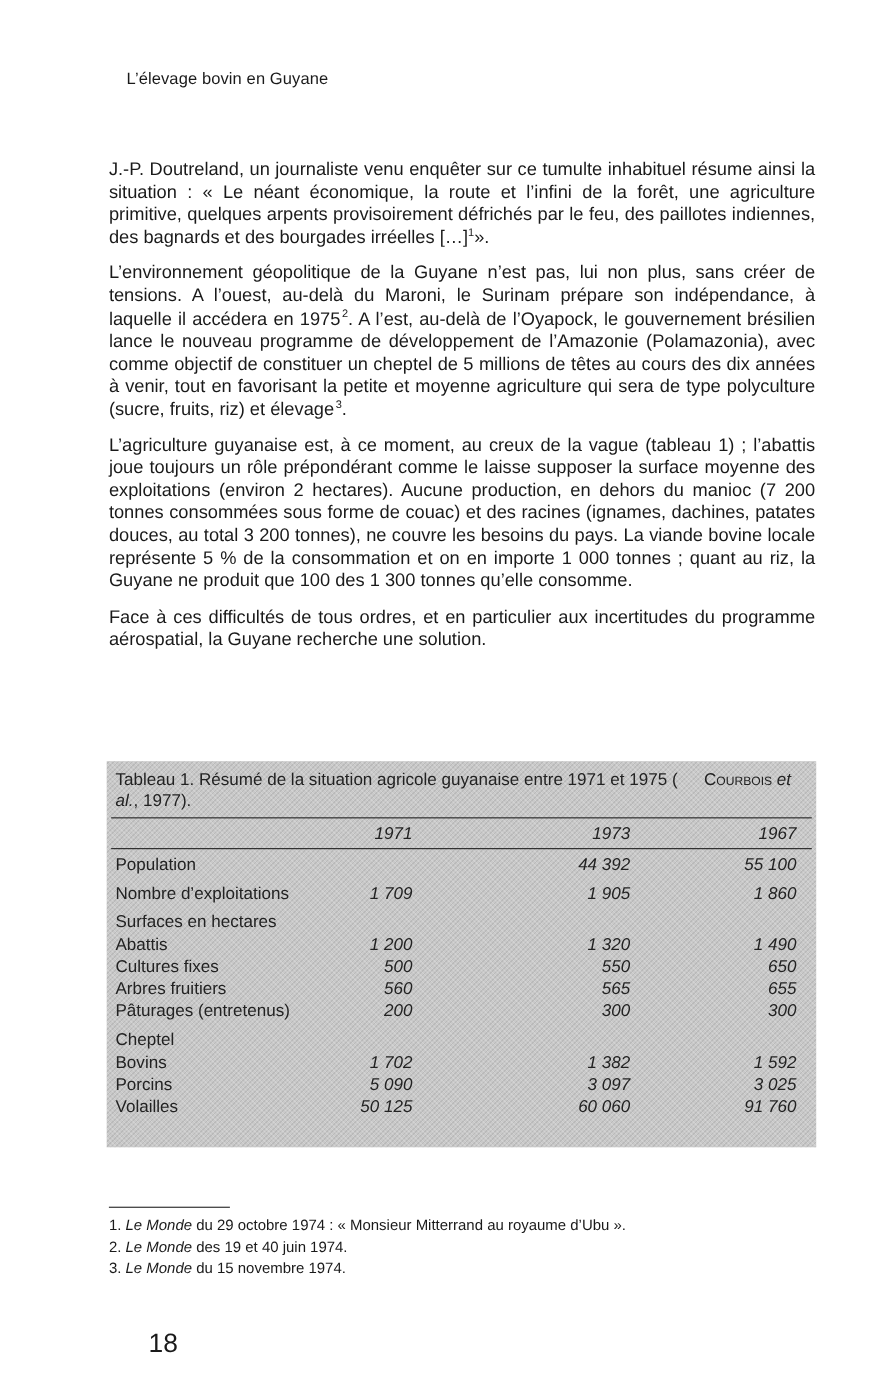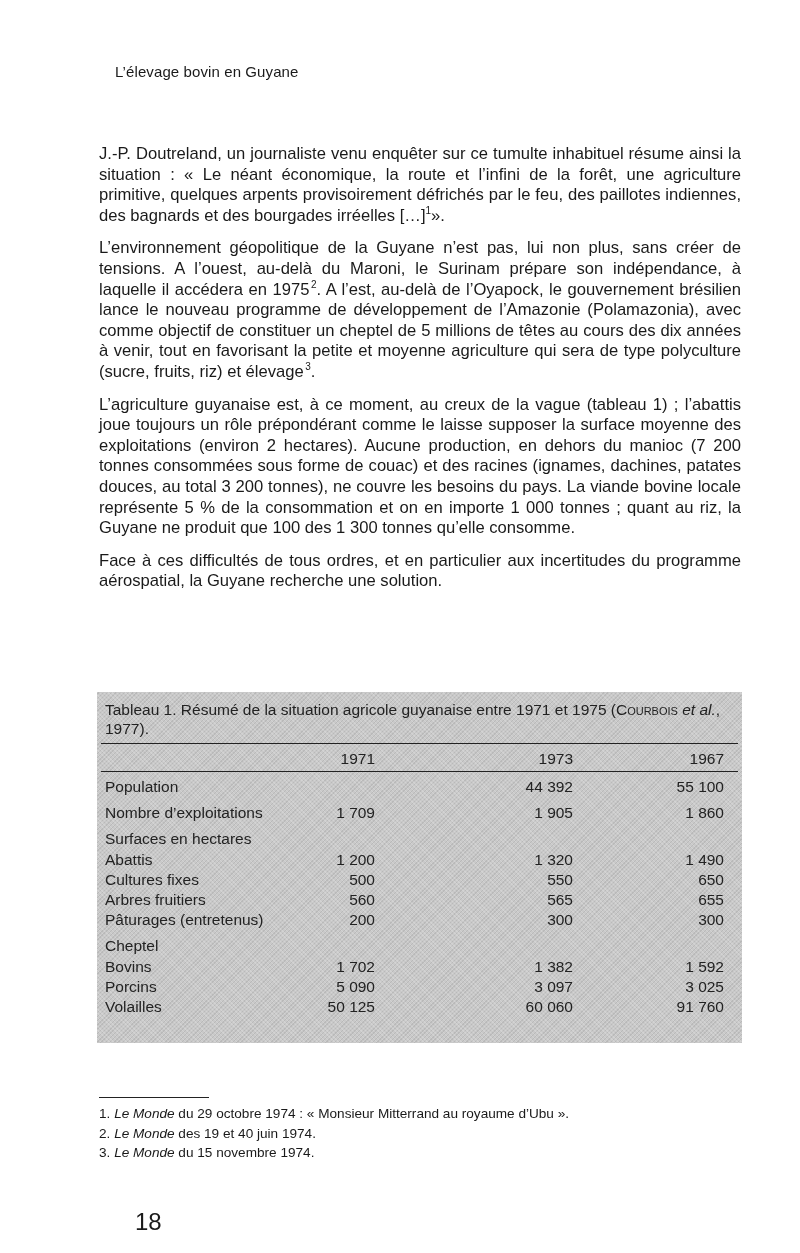--- a/index.html
+++ b/index.html
@@ -11,27 +11,27 @@
   .body-text p { margin: 0 0 12px 0; }
   sup { font-size: 10px; line-height: 0; vertical-align: super; }
   .p1 { top: 144px; }
   .table-box { position: absolute; left: 97px; top: 692px; width: 645px; height: 351px;
                background-color: #c9c9c9;
                background-image:
                  repeating-linear-gradient(45deg, rgba(255,255,255,0.18) 0 1px, transparent 1px 3px),
                  repeating-linear-gradient(-45deg, rgba(0,0,0,0.08) 0 1px, transparent 1px 3px);
                font-size: 15.5px; color: #222; }
   .caption { position: absolute; left: 8px; top: 8px; width: 630px; line-height: 19px; }
-  .caption .sc { font-variant: small-caps; }
+  .caption .sc { font-variant: small-caps; margin-left: 24px; }
   .caption em { font-style: italic; }
   .rule { position: absolute; left: 4px; right: 4px; height: 1px; background: #222; }
   .rule.r1 { top: 51px; }
   .rule.r2 { top: 79px; }
   .hdr { position: absolute; top: 58px; left: 0; right: 0; height: 20px; }
-  .hdr span, .row span.v { position: absolute; text-align: right; width: 80px; }
+  .hdr span, .row span.v { position: absolute; text-align: right; width: 80px; font-style: italic; }
   .c1 { left: 198px; }
   .c2 { left: 396px; }
   .c3 { left: 547px; }
   .rows { position: absolute; left: 0; right: 0; top: 86px; }
   .row { position: relative; height: 20.2px; }
   .row.gap { margin-top: 6px; }
   .row .lbl { position: absolute; left: 8px; white-space: nowrap; }
   .footrule { position: absolute; left: 99px; top: 1097px; width: 110px; height: 1px; background: #222; }
   .footnotes { position: absolute; left: 99px; top: 1104px; font-size: 13.6px; line-height: 19.5px; }
   .footnotes div em { font-style: italic; }

